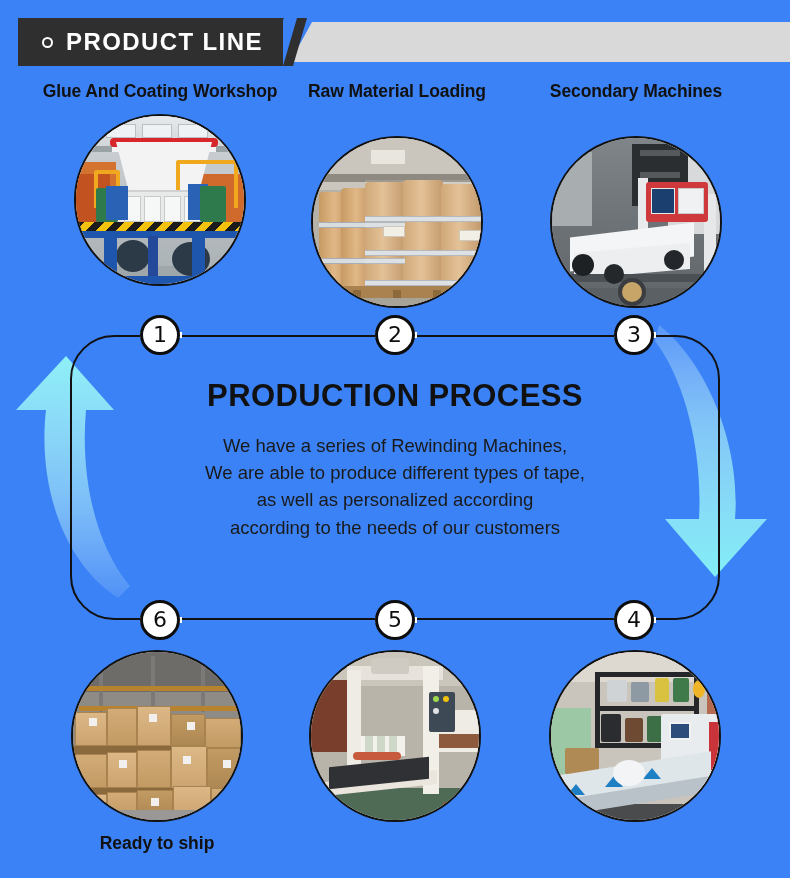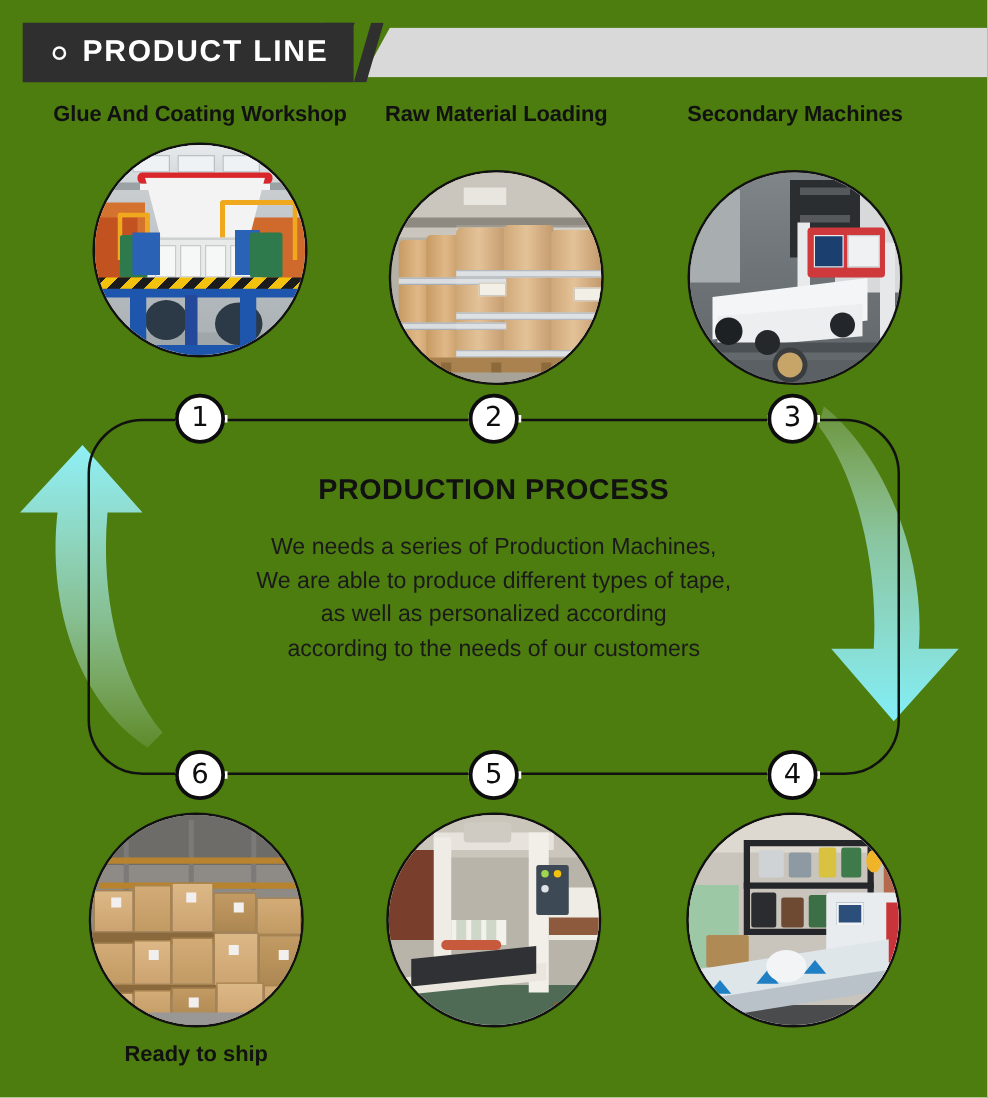--- a/index.html
+++ b/index.html
@@ -8,21 +8,21 @@
     width: 790px;
     height: 878px;
     background: #ffffff;
     font-family: "Liberation Sans", sans-serif;
     overflow: hidden;
   }
   #root {
     position: relative;
     width: 790px;
     height: 878px;
-    background: #4d7c0f;
+    background: #3b82f6;
   }
 
   
   .banner { position: absolute; left: 0; top: 18px; width: 790px; height: 48px; }
   .banner-gray {
     position: absolute; left: 290px; top: 4px; width: 500px; height: 40px;
     background: #d9d9d9;
     clip-path: polygon(22px 0, 100% 0, 100% 100%, 0 100%);
   }
   .banner-dark {
@@ -210,21 +210,21 @@
     font-size: 22px; font-weight: 400; color: #0d0d0d; line-height: 1;
     font-family: "DejaVu Sans", sans-serif;
     z-index: 6;
   }
 
   .proc-content {
     position: absolute; left: 100px; top: 78px; width: 590px;
     text-align: center; z-index: 4;
   }
   .proc-heading {
-    font-size: 23px; font-weight: 700; color: #111111; letter-spacing: 0.4px;
+    font-size: 31px; font-weight: 700; color: #111111; letter-spacing: 0.4px;
     margin-bottom: 18px;
   }
   .proc-line { font-size: 18.5px; color: #1a1a1a; line-height: 1.47; white-space: nowrap; }
 
   .mask-top { position:absolute; background:#ffffff; height:6px; z-index:5; }
 </style>
 </head>
 <body>
 
 <div id="root">
@@ -377,21 +377,21 @@
     <div class="num-circle" style="left:140px; top:15px;">1</div>
     <div class="num-circle" style="left:375px; top:15px;">2</div>
     <div class="num-circle" style="left:614px; top:15px;">3</div>
 
     <div class="num-circle" style="left:140px; top:300px;">6</div>
     <div class="num-circle" style="left:375px; top:300px;">5</div>
     <div class="num-circle" style="left:614px; top:300px;">4</div>
 
     <div class="proc-content">
       <div class="proc-heading">PRODUCTION PROCESS</div>
-      <div class="proc-line">We needs a series of Production Machines,</div>
+      <div class="proc-line">We have a series of Rewinding Machines,</div>
       <div class="proc-line">We are able to produce different types of tape,</div>
       <div class="proc-line">as well as personalized according</div>
       <div class="proc-line">according to the needs of our customers</div>
     </div>
   </div>
 
   <div class="cards-bottom">
 
     <div class="card" style="left:32px; top:0;">
       <div class="photo">

